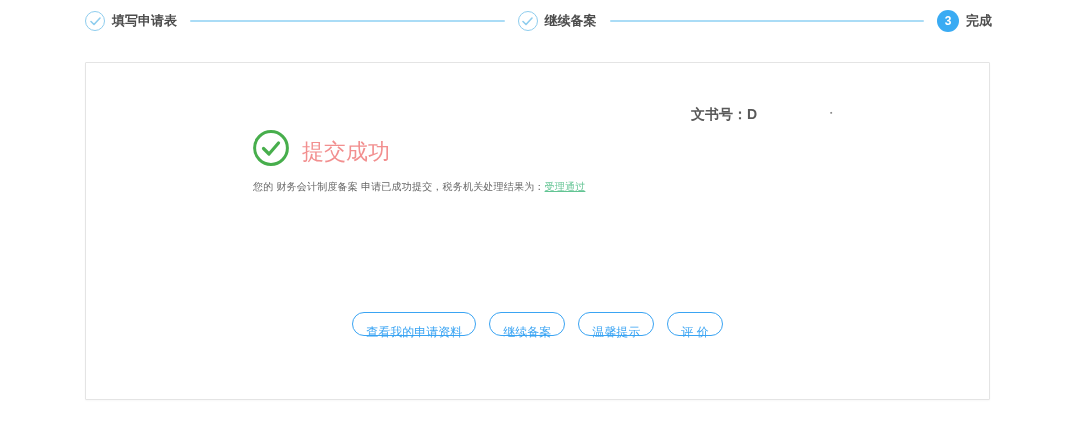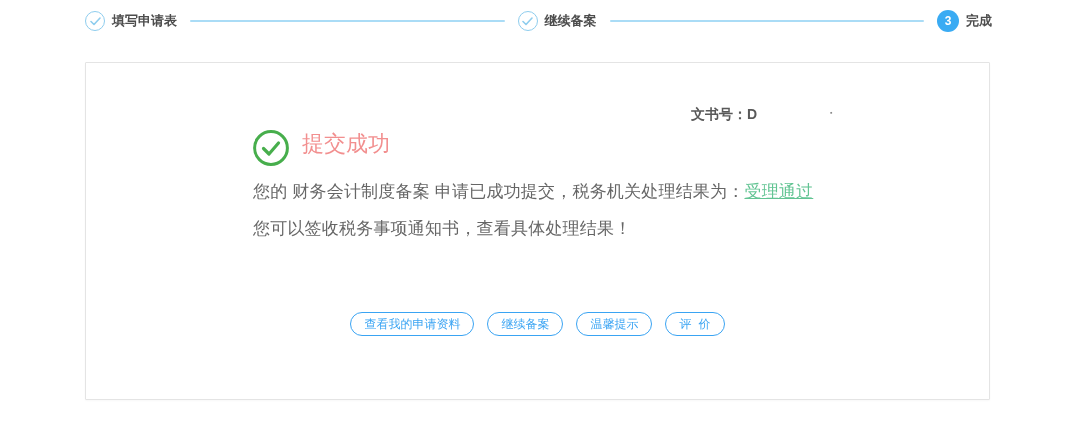--- a/index.html
+++ b/index.html
@@ -22,37 +22,37 @@
 
   
   .card { position:absolute; left:85px; top:62px; width:905px; height:338px;
     background:#fff; border:1px solid #e4e4e4; border-radius:1px;
     box-shadow:0 1px 2px rgba(0,0,0,0.03); }
   .doc-row { position:absolute; left:605px; top:43px; font-size:14px;
     font-weight:bold; color:#595959; }
   .doc-mark { position:absolute; left:744px; top:46px; font-size:7px; color:#8a8a8a; }
 
   .success-row { position:absolute; left:166px; top:66px; display:flex;
-    align-items:flex-start; }
+    align-items:flex-end; }
   .success-icon { width:38px; height:38px; flex:0 0 auto; }
   .success-title { font-size:22px; color:#f28f8f; margin-left:12px; }
 
-  .para { position:absolute; left:167px; font-size:17px; color:#666666;
+  .para { position:absolute; left:167px; font-size:10px; color:#666666;
     white-space:nowrap; letter-spacing:0.2px; }
   .para.l1 { top:117px; }
   .para.l2 { top:154px; }
   .para.l3 { top:192px; }
   .link-green { color:#62c493; text-decoration:underline; cursor:pointer; }
   .link-blue { color:#3b9ff3; text-decoration:none; cursor:pointer; }
 
   .btn-row { position:absolute; left:0; width:100%; top:249px; display:flex;
     justify-content:center; gap:13px; }
-  .btn { height:24px; padding:1px 13px; background:#fff; border:1px solid #3aa4f3;
+  .btn { height:24px; padding:8px 13px; background:#fff; border:1px solid #3aa4f3;
     border-radius:12px; color:#3aa4f3; font-size:12px; line-height:22px;
-    font-family:Liberation Mono, monospace; cursor:pointer;
+    font-family:Liberation Sans, sans-serif; cursor:pointer;
     white-space:nowrap; }
 </style>
 </head>
 <body>
 
 <div class="steps">
 
   <div class="step-circle-done">
     <span>
       <svg width="11" height="9" viewBox="0 0 11 9">
@@ -89,21 +89,20 @@
         <path d="M11.5 19.5 L17 25 L26.5 14" stroke="#47ae4c" stroke-width="3.2" fill="none" stroke-linecap="round" stroke-linejoin="round"></path>
       </svg>
     </span>
     <span class="success-title">提交成功</span>
   </div>
 
   <div class="para l1">
     <span>您的 财务会计制度备案 申请已成功提交，税务机关处理结果为：</span><span class="link-green">受理通过</span>
   </div>
 
-  <div class="para l2">您可以签收税务事项通知书，查看具体处理结果！</div>
 
 
   <div class="btn-row">
     <button class="btn">查看我的申请资料</button>
     <button class="btn">继续备案</button>
     <button class="btn">温馨提示</button>
     <button class="btn">评 价</button>
   </div>
 
 </div>

